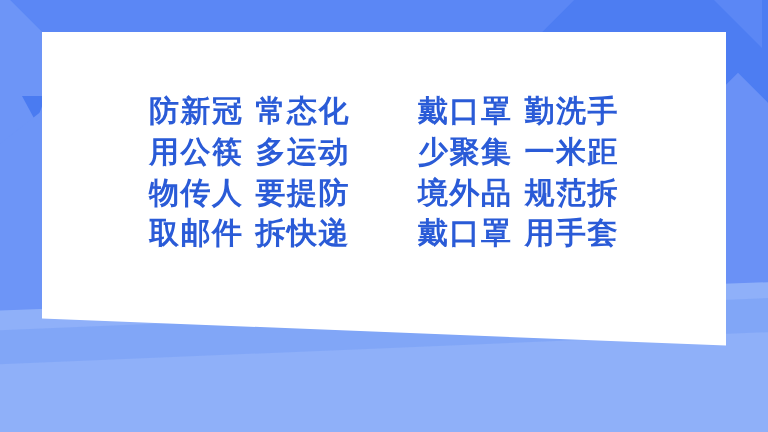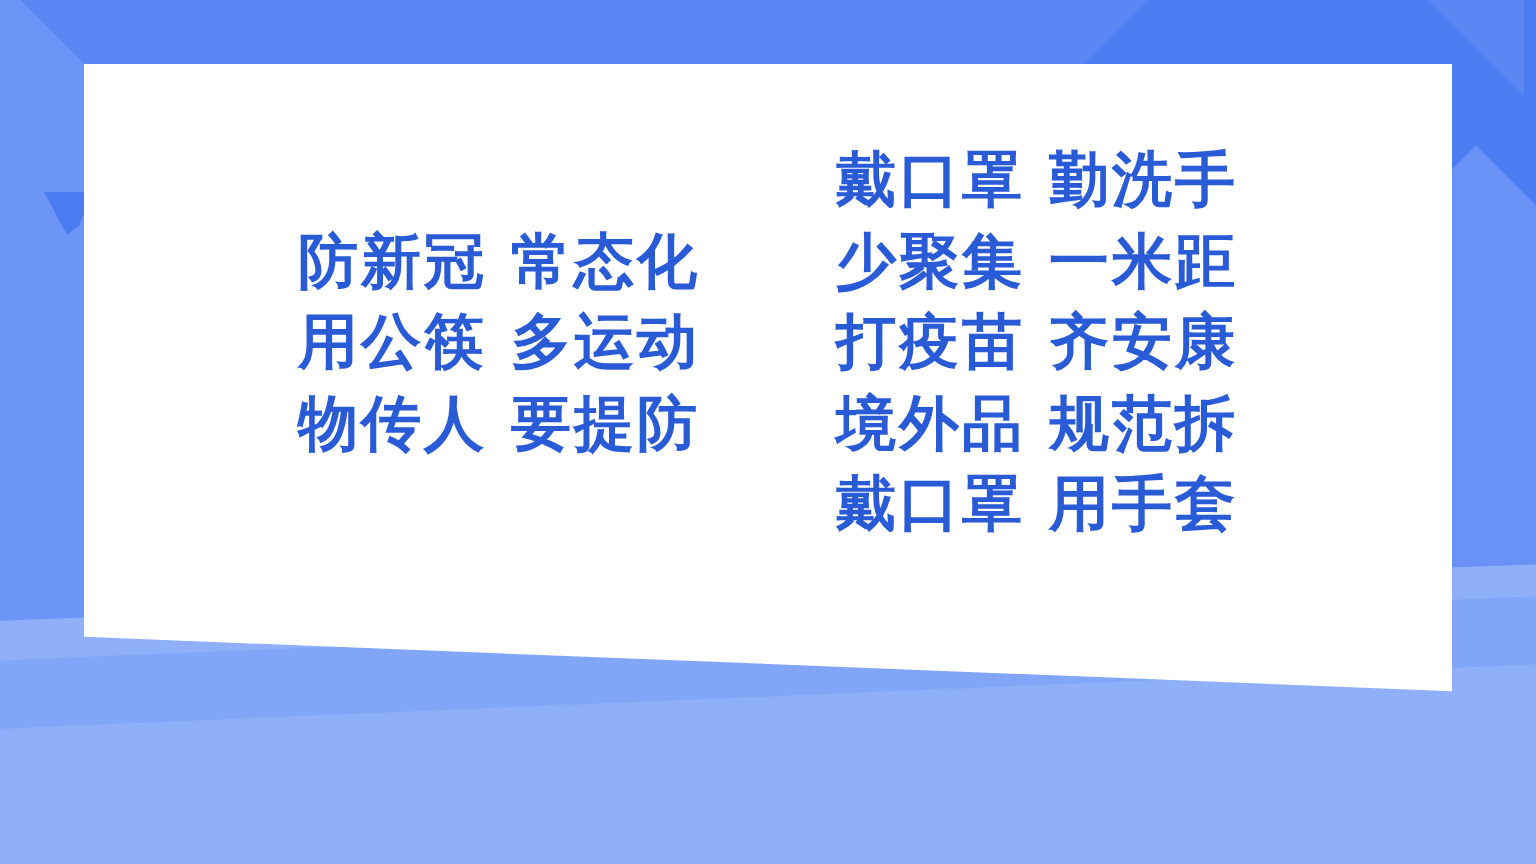--- a/index.html
+++ b/index.html
@@ -182,25 +182,25 @@
   <div class="bg-layer bottom-sliver"></div>
 
   <div class="card"></div>
 
   <div class="slogan-area">
 
     <div class="slogan-col">
       <div class="slogan-line">防新冠 常态化</div>
       <div class="slogan-line">用公筷 多运动</div>
       <div class="slogan-line">物传人 要提防</div>
+      <div class="slogan-line">取邮件 拆快递</div>
     </div>
 
     <div class="slogan-col">
       <div class="slogan-line">戴口罩 勤洗手</div>
       <div class="slogan-line">少聚集 一米距</div>
-      <div class="slogan-line">打疫苗 齐安康</div>
       <div class="slogan-line">境外品 规范拆</div>
       <div class="slogan-line">戴口罩 用手套</div>
     </div>
 
   </div>
 
 </div>
 
 </body></html>

